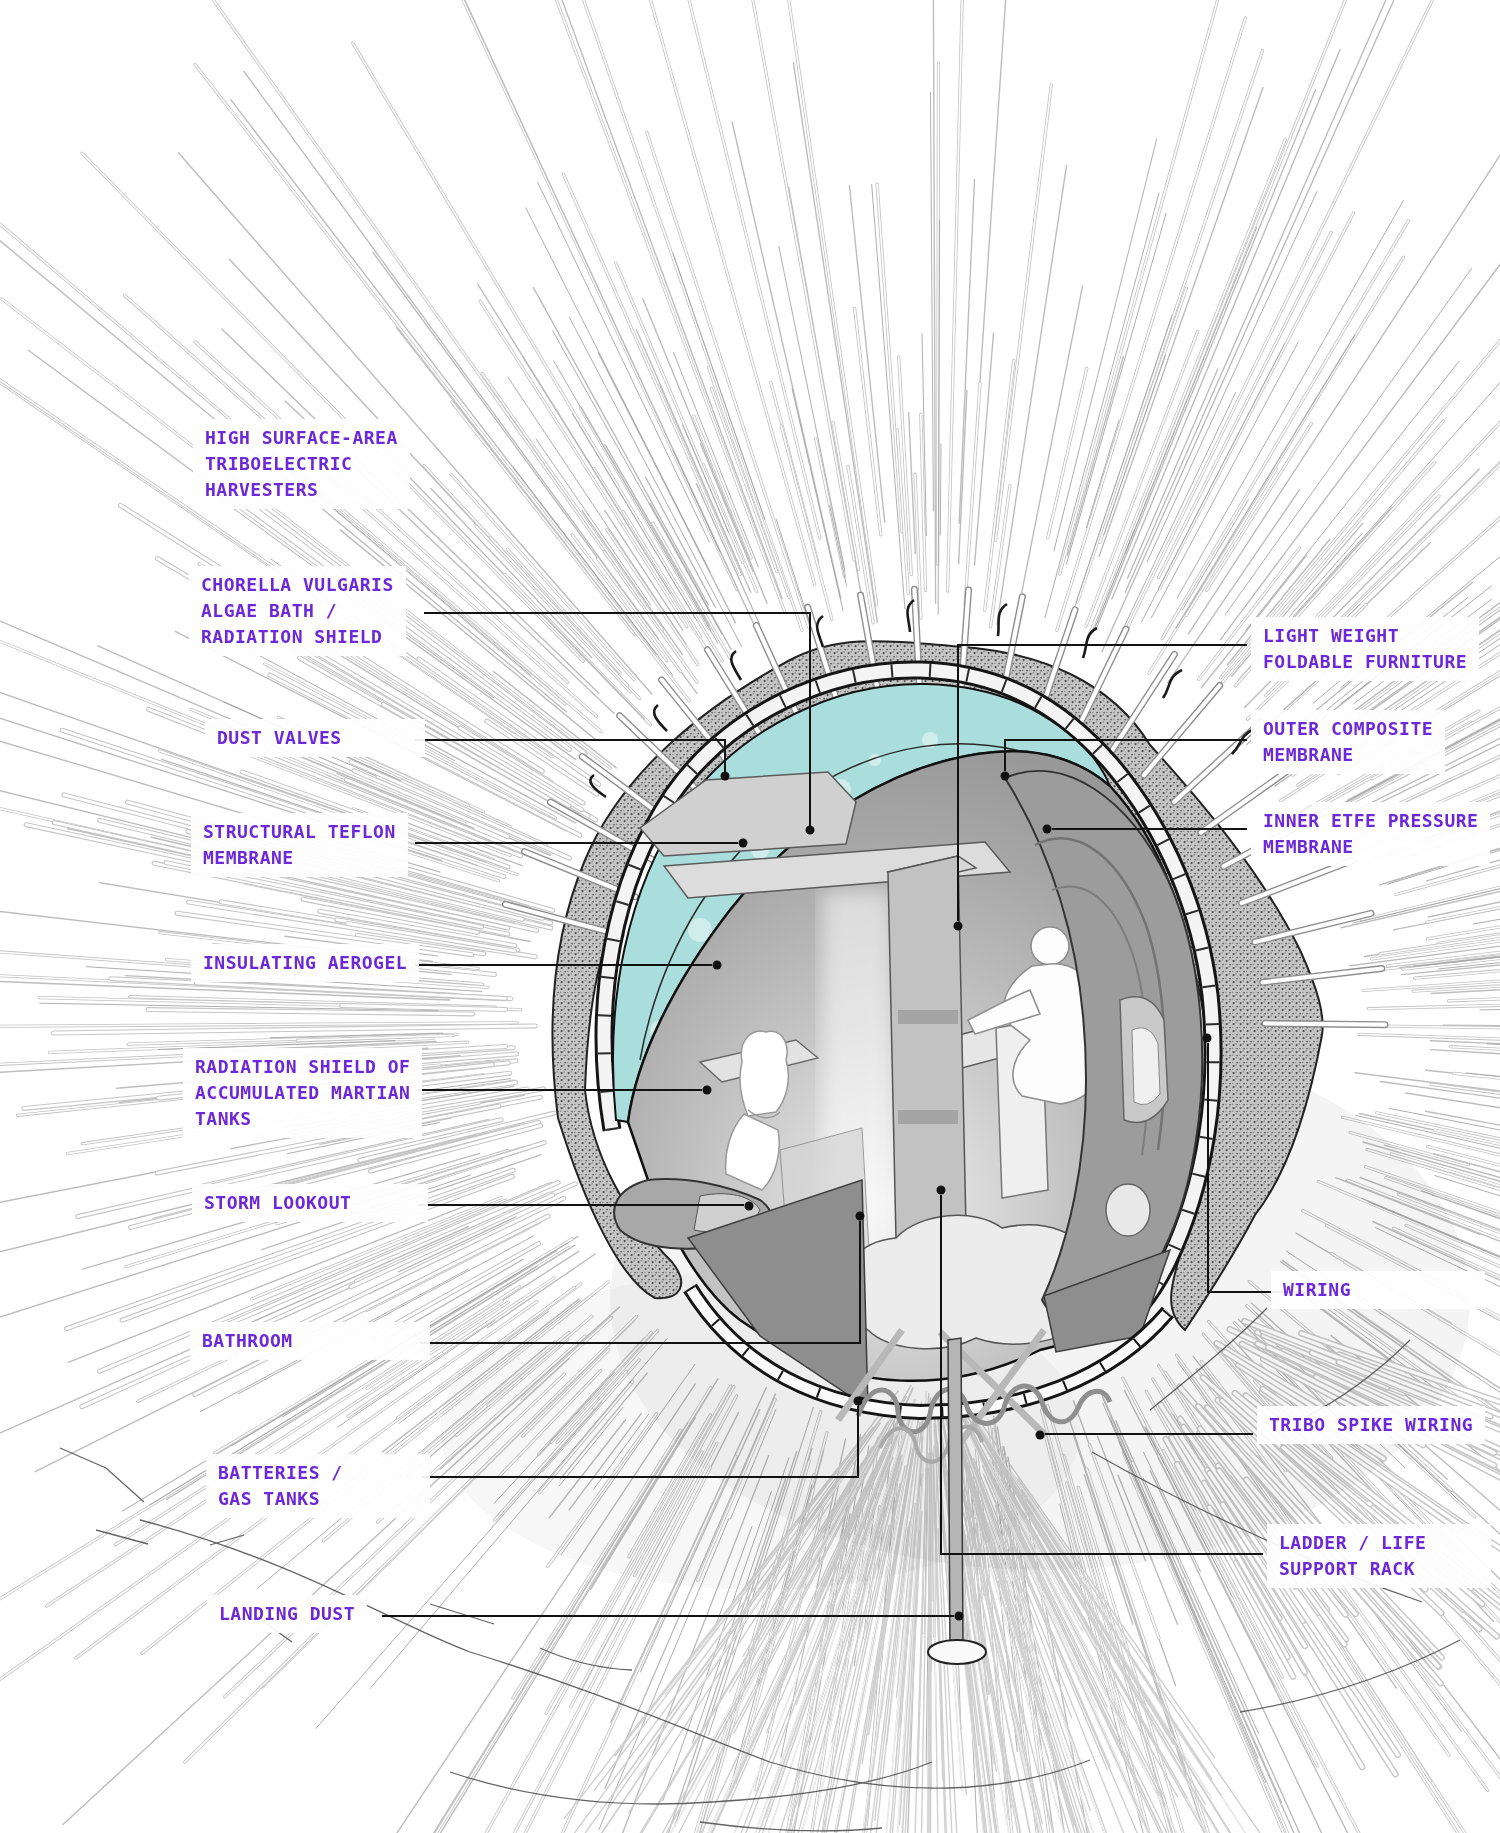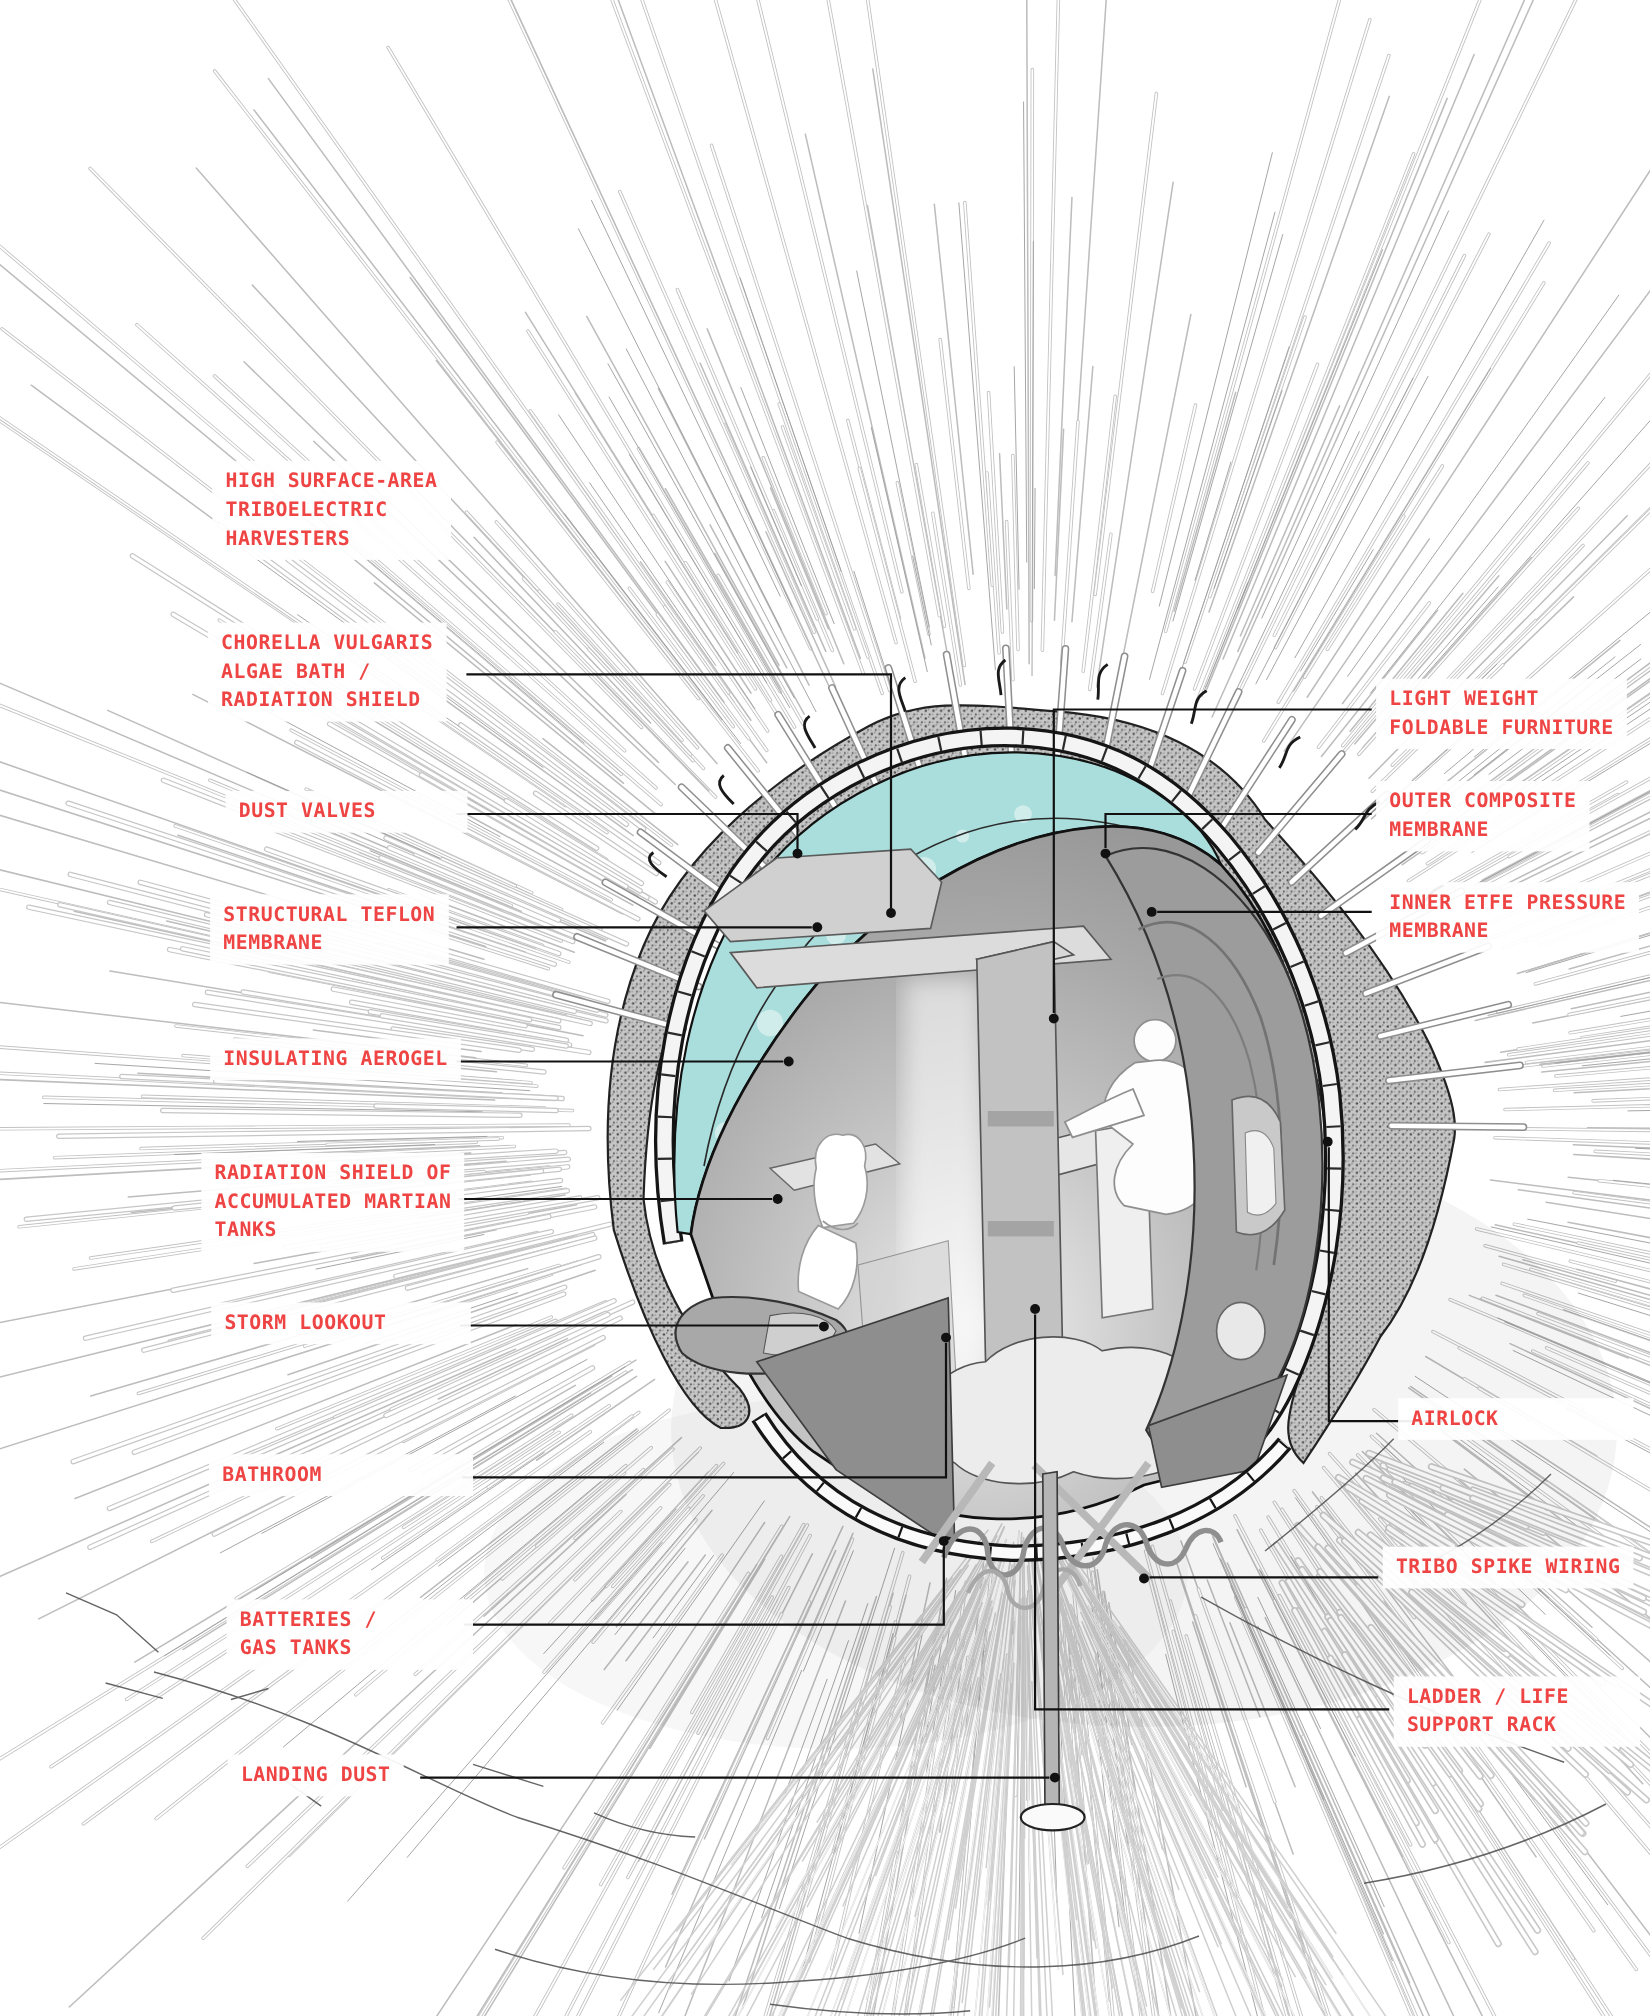--- a/index.html
+++ b/index.html
@@ -1,20 +1,20 @@
 <!DOCTYPE html>
 <html><head>
 <meta charset="utf-8">
 <style>
   html,body{margin:0;padding:0;background:#ffffff;}
   .canvas{position:relative;width:1500px;height:1833px;background:#ffffff;overflow:hidden;
           font-family:"DejaVu Sans Mono","Liberation Mono",monospace;}
   svg.art{position:absolute;left:0;top:0;}
   .lbl{position:absolute;background:rgba(255,255,255,0.93);padding:6px 12px;
-       font-size:18px;line-height:26px;font-weight:700;color:#ef4444;
+       font-size:18px;line-height:26px;font-weight:700;color:#6d28d9;
        letter-spacing:0.5px;white-space:nowrap;}
   .lbl.center{text-align:left;}
   .lbl .ln{display:block;}
 </style>
 </head>
 <body>
 
 <div class="canvas">
 
 <svg class="art" width="1500" height="1833" viewBox="0 0 1500 1833">
@@ -1863,21 +1863,21 @@
 </div>
 <div class="lbl" style="left:1251px;top:710px">
   <span class="ln">OUTER COMPOSITE</span>
   <span class="ln">MEMBRANE</span>
 </div>
 <div class="lbl" style="left:1251px;top:802px">
   <span class="ln">INNER ETFE PRESSURE</span>
   <span class="ln">MEMBRANE</span>
 </div>
 <div class="lbl center" style="left:1271px;top:1271px;width:190px">
-  <span class="ln">AIRLOCK</span>
+  <span class="ln">WIRING</span>
 </div>
 <div class="lbl" style="left:1257px;top:1406px">
   <span class="ln">TRIBO SPIKE WIRING</span>
 </div>
 <div class="lbl center" style="left:1267px;top:1524px;width:200px">
   <span class="ln">LADDER / LIFE</span>
   <span class="ln">SUPPORT RACK</span>
 </div>
 
 </div>

